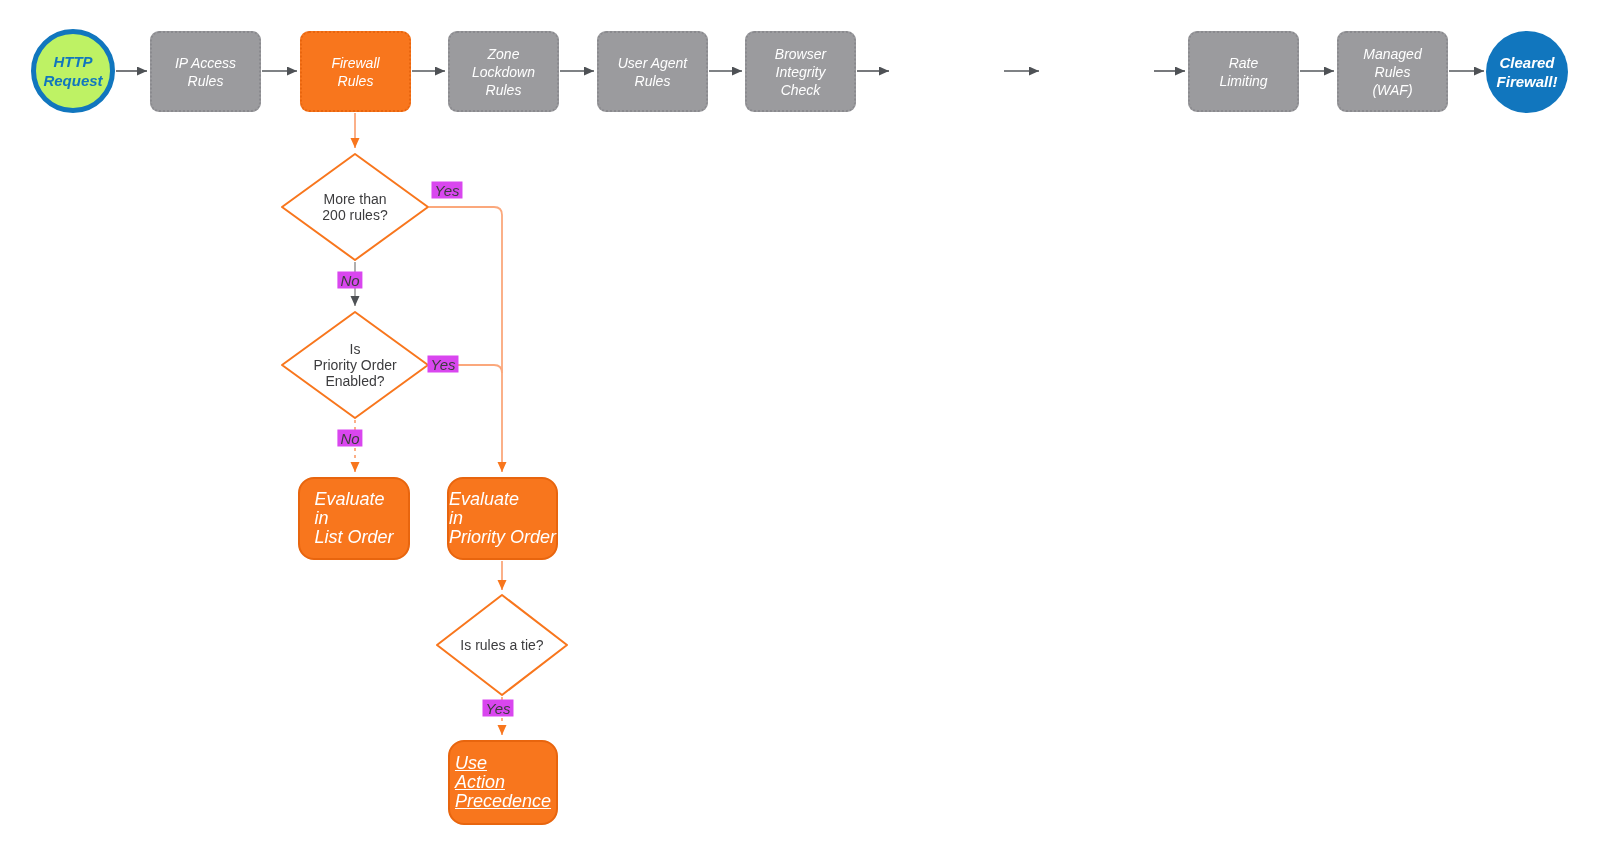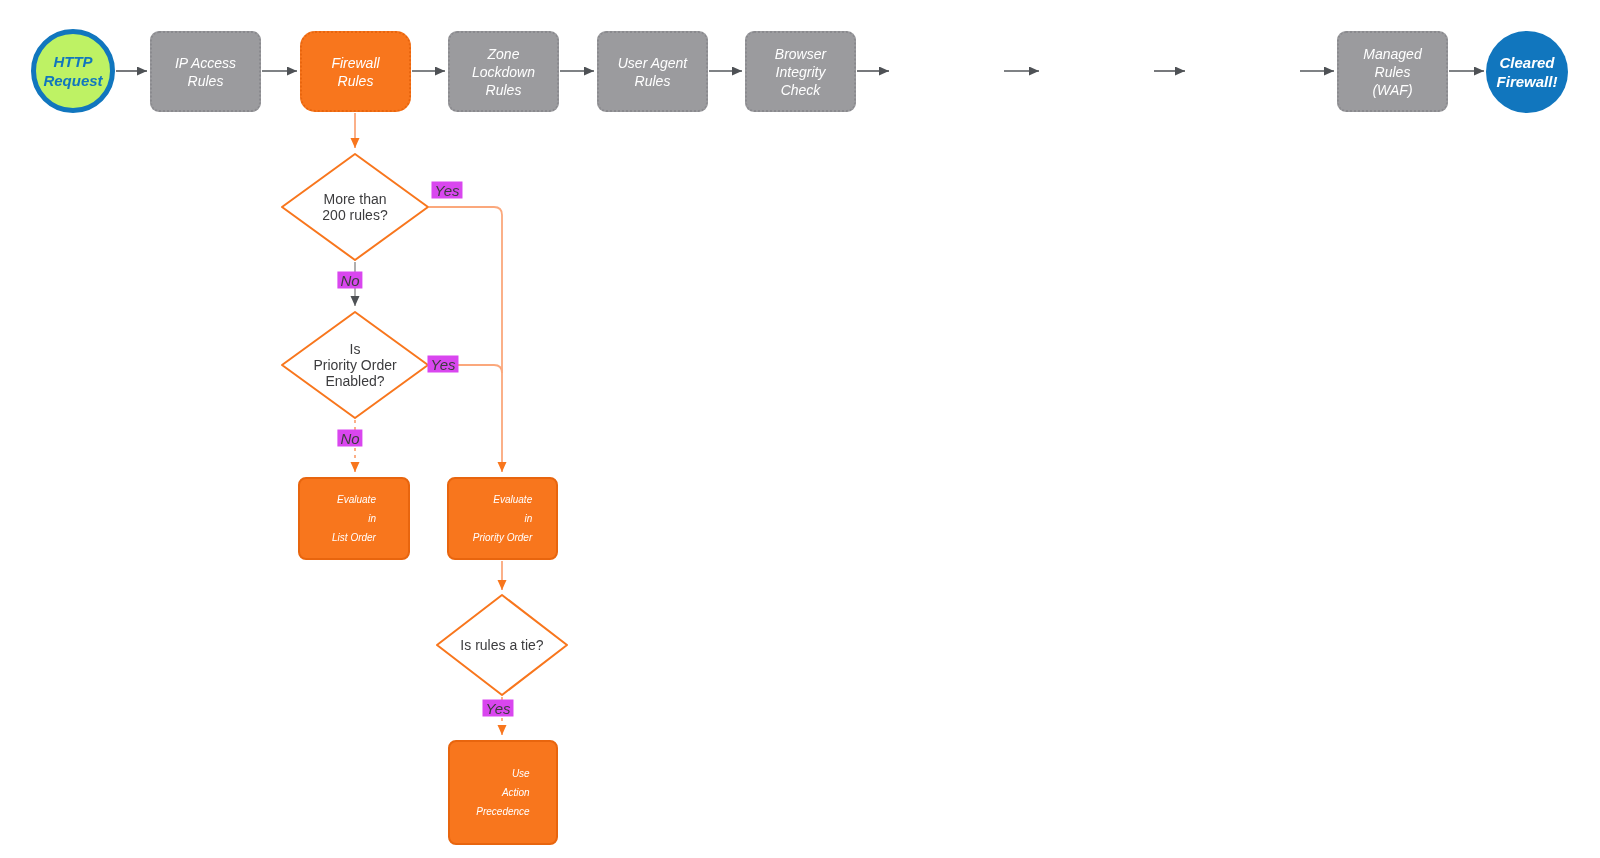--- a/index.html
+++ b/index.html
@@ -29,21 +29,20 @@
     text-align: center;
     color: #ffffff;
     font-style: italic;
     font-size: 14px;
     line-height: 18px;
     white-space: pre-line;
   }
   .pnode.hot {
     background: var(--orange);
     border-color: var(--orange-border);
-    border-radius: 15px;
   }
 
   
   .terminal {
     position: absolute;
     border-radius: 50%;
     display: flex;
     align-items: center;
     justify-content: center;
     text-align: center;
@@ -65,36 +64,36 @@
     left: 1486px; top: 31px;
     width: 82px; height: 82px;
     background: var(--blue);
     color: #ffffff;
   }
 
   
   .action {
     position: absolute;
     box-sizing: border-box;
-    border-radius: 8px;
+    border-radius: 16px;
     background: var(--orange);
     border: 2px solid var(--orange-border);
     display: flex;
     align-items: center;
     justify-content: center;
-    text-align: right;
+    text-align: left;
     color: #ffffff;
     font-style: italic;
-    font-size: 10px;
+    font-size: 18px;
     line-height: 19px;
     white-space: pre-line;
   }
   .action.a-list     { left: 298px; top: 477px; width: 112px; height: 83px; }
   .action.a-priority { left: 447px; top: 477px; width: 111px; height: 83px; }
-  .action.a-prec     { left: 448px; top: 740px; width: 110px; height: 105px; }
+  .action.a-prec     { left: 448px; top: 740px; width: 110px; height: 85px; text-decoration: underline; }
 
   
   .dlabel {
     position: absolute;
     transform: translate(-50%, -50%);
     text-align: center;
     font-size: 14px;
     line-height: 16px;
     color: var(--ink);
     white-space: pre-line;
@@ -182,20 +181,24 @@
   </div>
   <div class="pnode" style="left:597px">
     <span>User Agent
 Rules</span>
   </div>
   <div class="pnode" style="left:745px">
     <span>Browser
 Integrity
 Check</span>
   </div>
+  <div class="pnode" style="left:1188px">
+    <span>Rate
+Limiting</span>
+  </div>
   <div class="pnode" style="left:1337px">
     <span>Managed
 Rules
 (WAF)</span>
   </div>
 
   <div class="dlabel" style="left:355px; top:207px">More than
 200 rules?</div>
   <div class="dlabel" style="left:355px; top:365px">Is
 Priority Order

